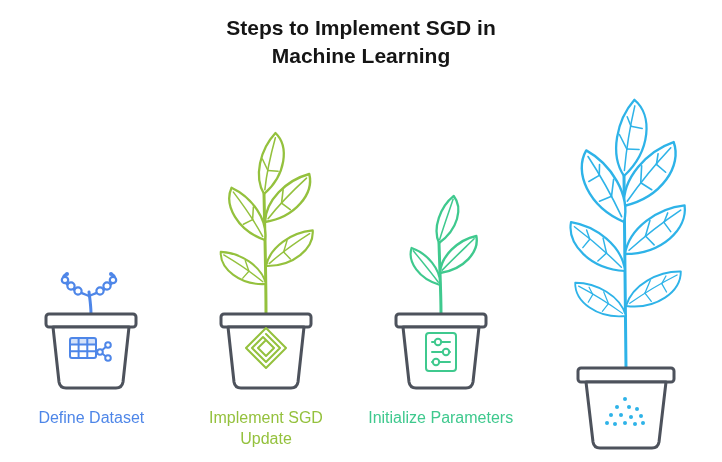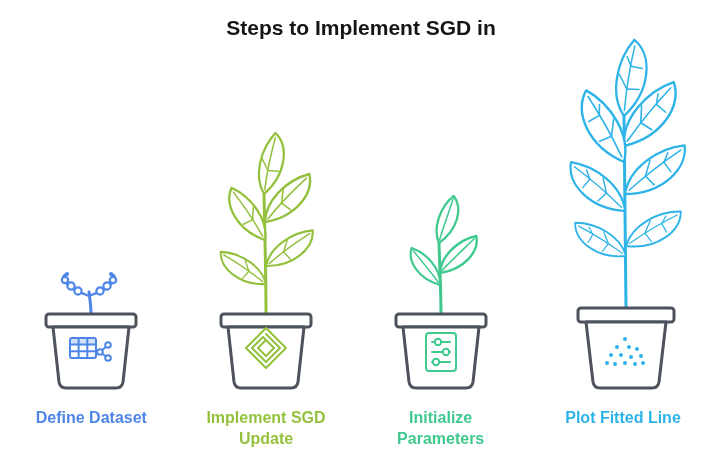--- a/index.html
+++ b/index.html
@@ -2,21 +2,21 @@
 <html style="--pot: #4d525c; --title-color: #151515; --bg: #ffffff;"><head>
 <meta charset="utf-8">
 <style>
   html,body{margin:0;padding:0;}
   body{font-family:"Liberation Sans", sans-serif; background:#fff;}
   .canvas{position:relative;width:722px;height:462px;background:var(--bg,#fff);overflow:hidden;margin:0 auto;}
   .title{margin-top:14px;text-align:center;font-size:21px;font-weight:700;line-height:1.35;color:var(--title-color,#151515);}
   .steps-row{position:absolute;left:0;right:0;bottom:6px;display:flex;align-items:flex-end;padding:0 4px;}
   .step{flex:1;display:flex;flex-direction:column;align-items:center;justify-content:flex-end;color:var(--c,#333);}
   .step svg{overflow:visible;display:block;}
-  .step-label{margin-top:12px;height:48px;max-width:150px;text-align:center;font-size:16px;font-weight:700;line-height:1.3;color:var(--c,#333);}
+  .step-label{margin-top:12px;height:48px;max-width:150px;text-align:center;font-size:16px;font-weight:400;line-height:1.3;color:var(--c,#333);}
   
   .pot-rim,.pot-body{fill:#fff;stroke:var(--pot,#4d525c);stroke-width:3;stroke-linejoin:round;}
   
   .stem{fill:none;stroke:currentColor;stroke-width:3;stroke-linecap:round;}
   .branch{fill:none;stroke:currentColor;stroke-width:2.4;stroke-linecap:round;}
   .leaf{fill:#fff;stroke:currentColor;stroke-width:2.4;stroke-linejoin:round;}
   .vein{fill:none;stroke:currentColor;stroke-width:1.6;stroke-linecap:round;}
   .leaflet{fill:#fff;stroke:currentColor;stroke-width:2.2;}
   .tipdot{fill:currentColor;stroke:none;}
   
@@ -25,20 +25,21 @@
   .icon-knob{fill:#fff;stroke:currentColor;stroke-width:2;}
   .dot{fill:currentColor;stroke:none;}
 </style>
 </head>
 <body>
 
 <div class="canvas">
 
   <div class="title">
     <div>Steps to Implement SGD in</div>
+    <div>Machine Learning</div>
   </div>
 
   <div class="steps-row">
 
     <div class="step" style="--c: #4e86e8;">
       <svg width="130" height="150" viewBox="0 0 130 150">
         <g>
           <path class="stem" d="M65,68 C65,60 64,54 63,46"></path>
           <path class="branch" d="M63,50 C54,46 45,44 39,36 C36,32 37,29 41,28"></path>
           <path class="branch" d="M63,50 C72,46 81,44 87,36 C90,32 89,29 85,28"></path>
@@ -162,17 +163,16 @@
           <circle class="dot" cx="93" cy="309" r="2"></circle>
           <circle class="dot" cx="103" cy="311" r="2"></circle>
           <circle class="dot" cx="113" cy="310" r="2"></circle>
           <circle class="dot" cx="79" cy="317" r="2"></circle>
           <circle class="dot" cx="87" cy="318" r="2"></circle>
           <circle class="dot" cx="97" cy="317" r="2"></circle>
           <circle class="dot" cx="107" cy="318" r="2"></circle>
           <circle class="dot" cx="115" cy="317" r="2"></circle>
         </g>
       </svg>
-      <div class="step-label">Plot Fitted Line</div>
     </div>
 
   </div>
 </div>
 
 </body></html>

